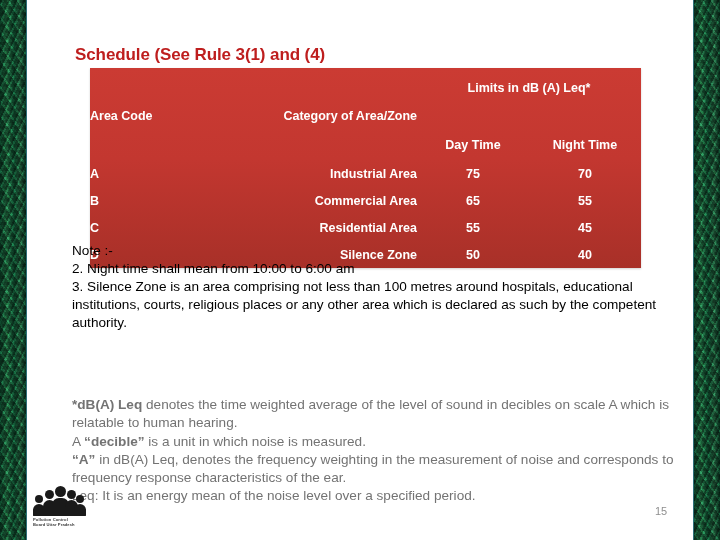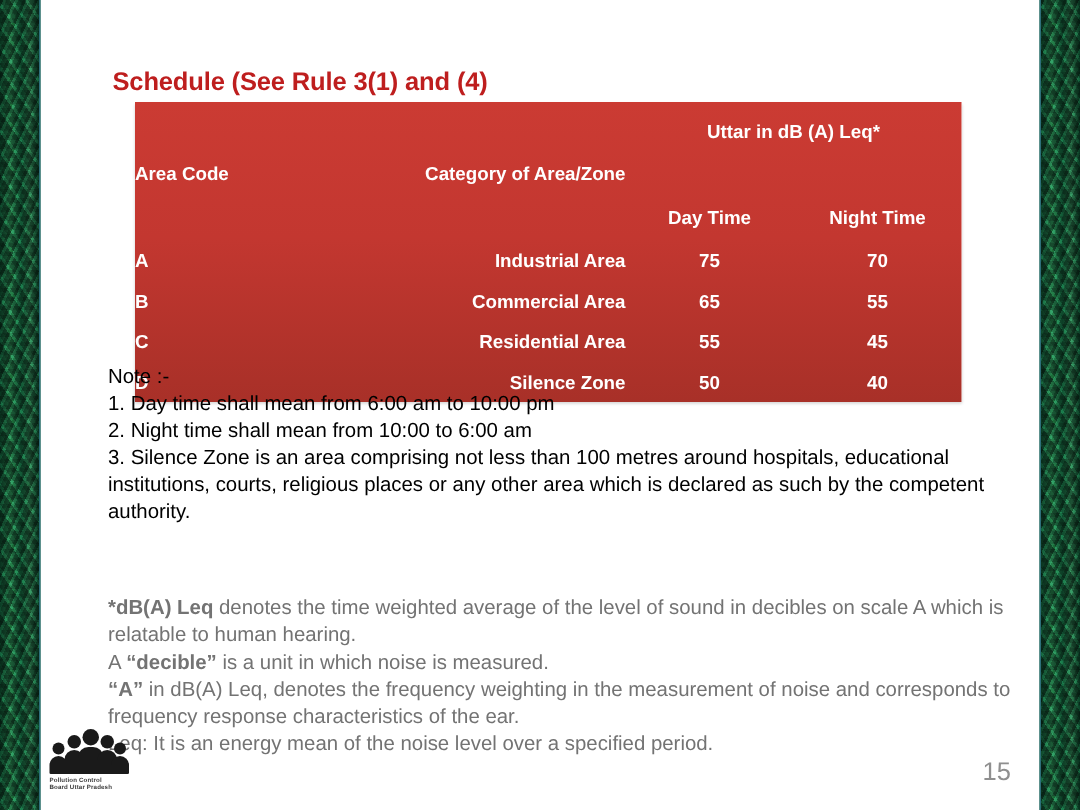--- a/index.html
+++ b/index.html
@@ -138,40 +138,40 @@
     letter-spacing: .1px;
     line-height: 1.25;
     width: 56px;
   }
 
   
   .page-num {
     position: absolute;
     left: 655px;
     top: 505px;
-    font-size: 17px;
+    font-size: 11px;
     color: #8f8f8f;
   }
 </style>
 </head>
 <body>
 
 <div class="edge-strip left"></div>
 <div class="edge-strip right"></div>
 
 <div class="slide-body">
 
   <div class="slide-title">Schedule (See Rule 3(1) and (4)</div>
 
   <table class="limits-table">
     <tbody>
       <tr class="hdr-row-limits">
         <td class="col-code"></td>
         <td class="col-cat"></td>
-        <td class="col-day hdr-limits-span" colspan="2" style="width:224px">Uttar in dB (A) Leq*</td>
+        <td class="col-day hdr-limits-span" colspan="2" style="width:224px">Limits in dB (A) Leq*</td>
       </tr>
       <tr class="hdr-row-main">
         <td class="col-code">Area Code</td>
         <td class="col-cat">Category of Area/Zone</td>
         <td class="col-day"></td>
         <td class="col-night"></td>
       </tr>
       <tr class="hdr-row-sub">
         <td class="col-code"></td>
         <td class="col-cat"></td>
@@ -201,21 +201,20 @@
         <td class="col-code">D</td>
         <td class="col-cat">Silence Zone</td>
         <td class="col-day">50</td>
         <td class="col-night">40</td>
       </tr>
     </tbody>
   </table>
 
   <div class="notes">
     <div class="para">Note :-</div>
-    <div class="para">1. Day time shall mean from 6:00 am to 10:00 pm</div>
     <div class="para">2. Night time shall mean from 10:00 to 6:00 am</div>
     <div class="para">3. Silence Zone is an area comprising not less than 100 metres around hospitals, educational institutions, courts, religious places or any other area which is declared as such by the competent authority.</div>
   </div>
 
   <div class="notes-b">
     <div class="para"><span class="bold">*dB(A) Leq</span><span> denotes the time weighted average of the level of sound in decibles on scale A which is relatable to human hearing.</span></div>
     <div class="para"><span>A </span><span class="bold">“decible”</span><span> is a unit in which noise is measured.</span></div>
     <div class="para"><span class="bold">“A”</span><span> in dB(A) Leq, denotes the frequency weighting in the measurement of noise and corresponds to frequency response characteristics of the ear.</span></div>
     <div class="para">Leq: It is an energy mean of the noise level over a specified period.</div>
   </div>

